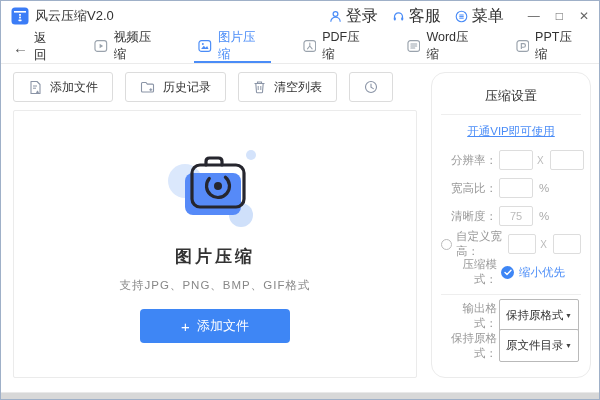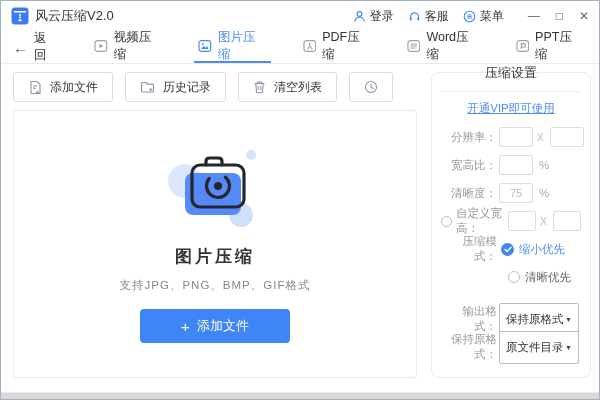--- a/index.html
+++ b/index.html
@@ -5,21 +5,21 @@
   * { box-sizing: border-box; margin: 0; padding: 0; }
   html,body { width:600px; height:400px; }
   body { font-family: "Liberation Sans", "DejaVu Sans", sans-serif; background:#fff; }
   .window { width:600px; height:400px; border:1px solid #9fb0c8; display:flex; flex-direction:column; background:#fff; overflow:hidden; }
 
   
   .titlebar { height:30px; display:flex; align-items:center; padding:0 10px; flex-shrink:0; }
   .logo { width:18px; height:18px; margin-right:6px; flex-shrink:0; }
   .app-title { font-size:13px; color:#333; }
   .tb-right { margin-left:auto; display:flex; align-items:center; gap:14px; }
-  .tb-item { display:flex; align-items:center; gap:4px; font-size:12px; color:#333; cursor:pointer; }
+  .tb-item { display:flex; align-items:center; gap:4px; font-size:16px; color:#333; cursor:pointer; }
   .win-controls { display:flex; align-items:center; gap:16px; margin-left:10px; color:#666; font-size:12px; }
   .win-controls span { cursor:pointer; line-height:1; }
 
   
   .navbar { height:33px; display:flex; align-items:stretch; padding:0 12px; border-bottom:1px solid #ebebeb; flex-shrink:0; }
   .back { display:flex; align-items:center; gap:6px; font-size:12.5px; color:#333; cursor:pointer; margin-right:32px; }
   .back-arrow { font-size:15px; color:#555; }
   .tabs { display:flex; align-items:stretch; gap:28px; }
   .tab { display:flex; align-items:center; gap:6px; font-size:12.5px; color:#333; cursor:pointer; border-bottom:2px solid transparent; padding:0 4px; }
   .tab.active { color:#4a8cf7; border-bottom-color:#4a8cf7; }
@@ -32,21 +32,21 @@
   .tbtn + .tbtn { margin-left:12px; }
   .tb-spacer { margin-left:auto; }
 
   .dropzone { flex:1; border:1px solid #ebebeb; border-radius:2px; background:#fff; display:flex; flex-direction:column; align-items:center; padding-top:32px; }
   .dz-title { margin-top:12px; font-size:17px; font-weight:bold; color:#333; letter-spacing:3px; }
   .dz-sub { margin-top:10px; font-size:11.5px; color:#888; letter-spacing:1px; }
   .dz-add { margin-top:16px; width:150px; height:34px; border:none; border-radius:4px; background:#3e86f5; color:#fff; font-size:13px; display:flex; align-items:center; justify-content:center; gap:7px; cursor:pointer; }
   .dz-add .plus { font-size:15px; line-height:1; }
 
   
-  .settings { width:160px; flex-shrink:0; border:1px solid #ebebeb; border-radius:8px; background:#fff; padding:10px 9px 12px 9px; display:flex; flex-direction:column; font-size:11.5px;justify-content:flex-end; }
+  .settings { width:160px; flex-shrink:0; border:1px solid #ebebeb; border-radius:14px; background:#fff; padding:10px 9px 12px 9px; display:flex; flex-direction:column; font-size:11.5px; }
   .s-title { text-align:center; font-size:13px; color:#333; padding:4px 0 9px 0; border-bottom:1px solid #eee; }
   .vip-link { text-align:center; color:#4a8cf7; text-decoration:underline; font-size:11.5px; margin:9px 0 11px 0; cursor:pointer; }
   .srow { display:flex; align-items:center; margin-bottom:8px; min-height:20px; }
   .slabel { width:56px; text-align:right; color:#999; flex-shrink:0; }
   .sinput { width:34px; height:20px; border:1px solid #ddd; border-radius:2px; margin-left:2px; font-size:11px; text-align:center; color:#bbb; outline:none; background:#fff; }
   .sinput.sm { width:28px; }
   .xsep { color:#bbb; margin:0 4px; font-size:10px; }
   .psign { color:#aaa; margin-left:6px; }
   .radio-off { width:11px; height:11px; border:1px solid #bbb; border-radius:50%; background:#fff; display:inline-block; flex-shrink:0; cursor:pointer; }
   .radio-on { width:13px; height:13px; border-radius:50%; background:#3e86f5; display:inline-flex; align-items:center; justify-content:center; flex-shrink:0; cursor:pointer; }
@@ -241,24 +241,20 @@
       <div class="srow">
         <span class="slabel">压缩模式：</span>
         <span class="radio-on" style="margin-left:4px;">
           <svg width="8" height="7" viewBox="0 0 8 7">
             <path d="M1 3.5 L3 5.5 L7 1.2" fill="none" stroke="#fff" stroke-width="1.4" stroke-linecap="round" stroke-linejoin="round"></path>
           </svg>
         </span>
         <span class="opt-blue">缩小优先</span>
       </div>
 
-      <div class="srow mode2">
-        <span class="radio-off" style="width:12px;height:12px;margin-left:5px;"></span>
-        <span class="opt-grey">清晰优先</span>
-      </div>
 
       <div class="sdivider"></div>
 
       <div class="srow">
         <span class="slabel">输出格式：</span>
         <div class="select">
           <span>保持原格式</span>
           <span class="caret">▼</span>
         </div>
       </div>

